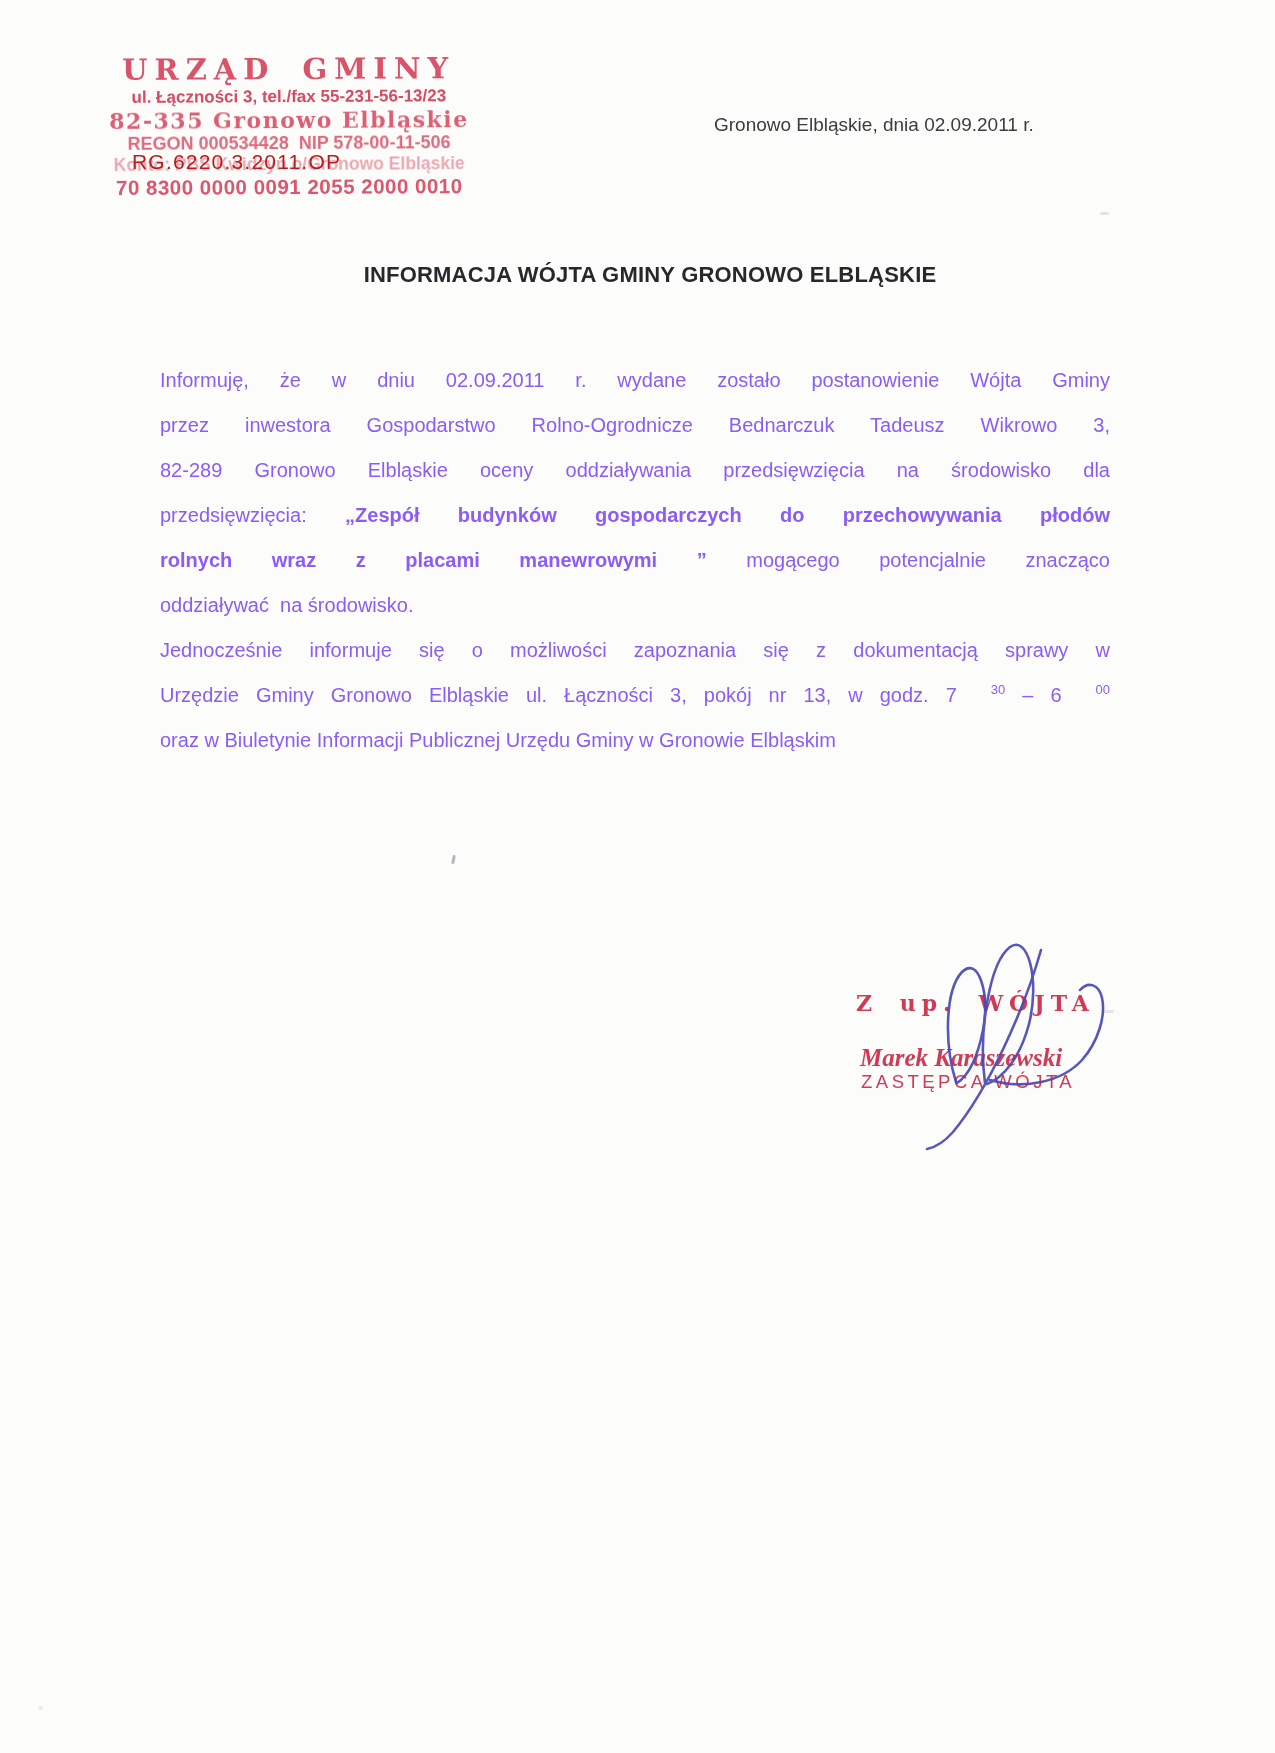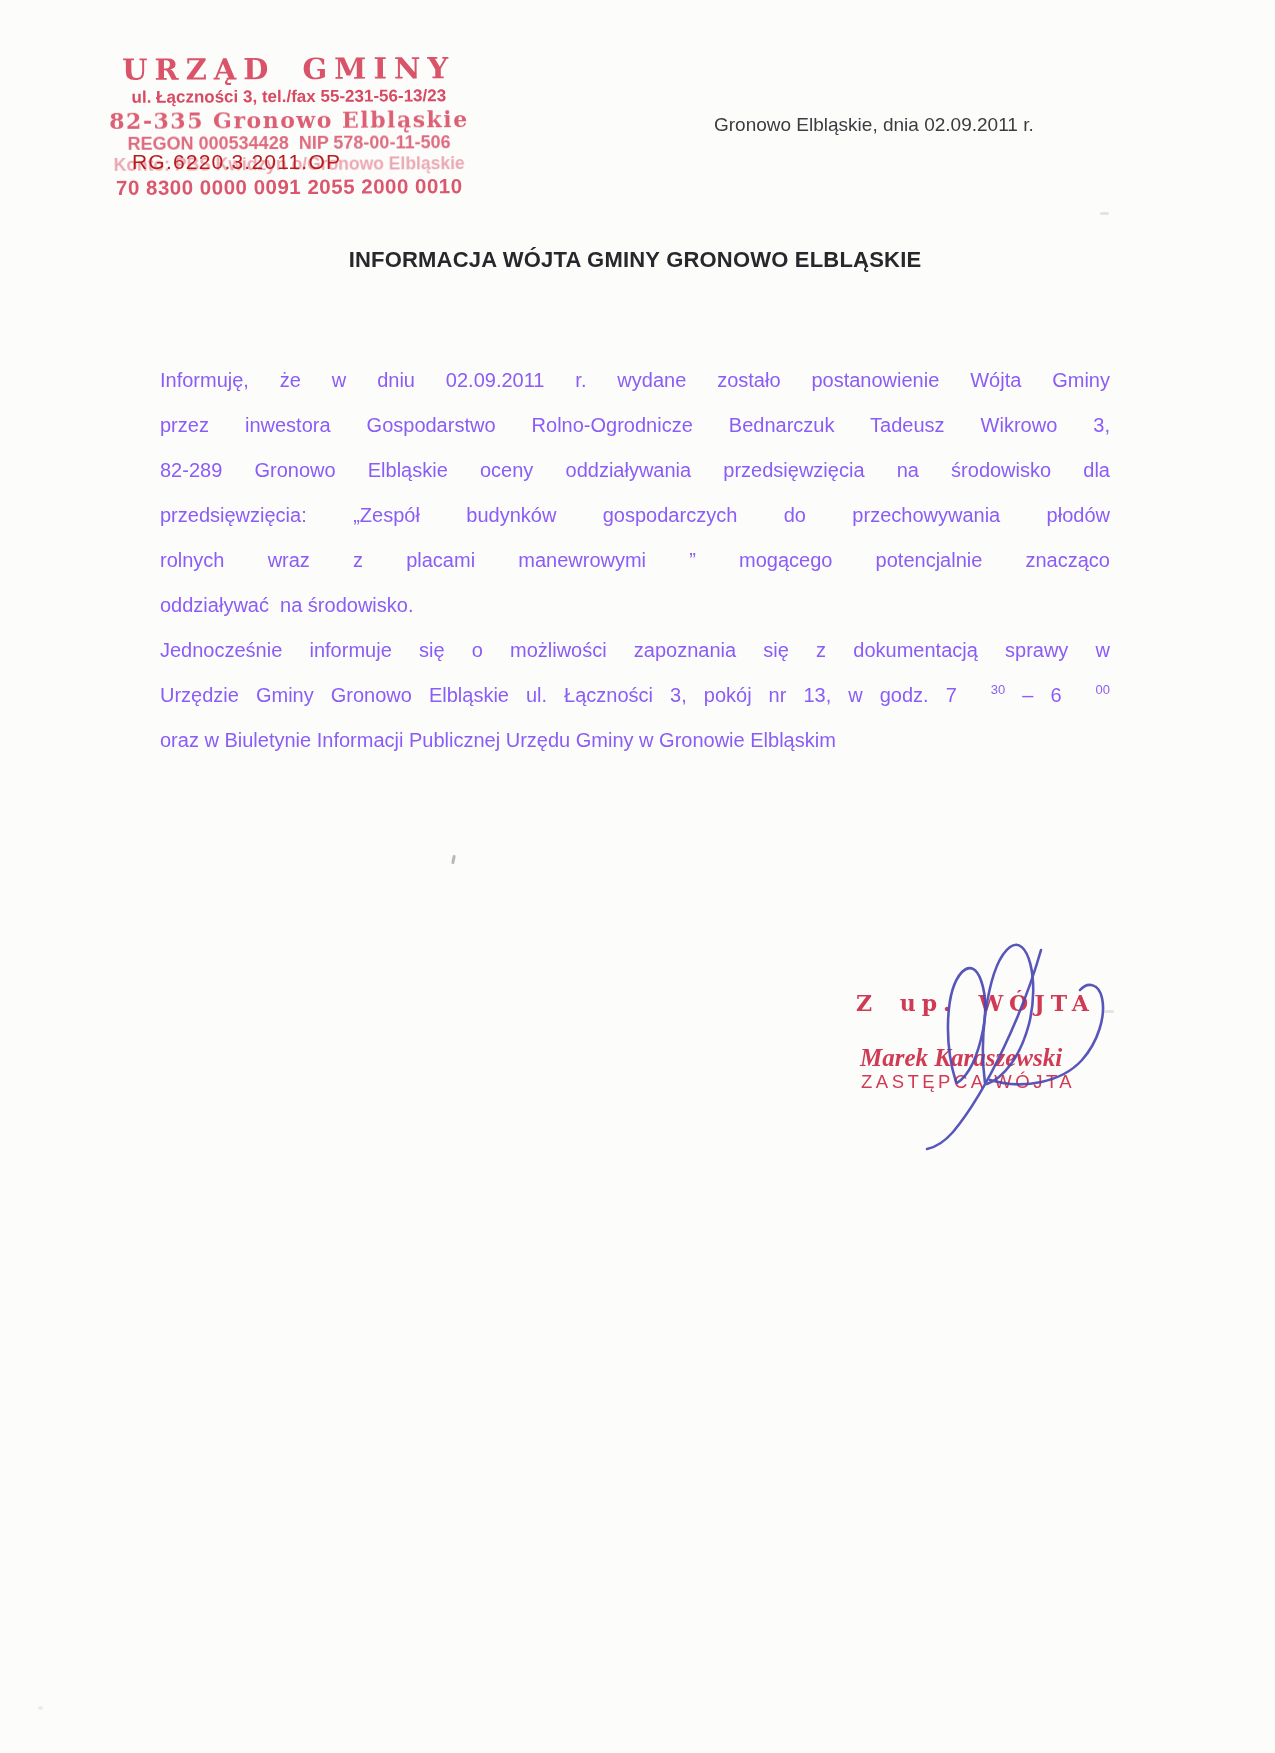--- a/index.html
+++ b/index.html
@@ -58,21 +58,21 @@
     font-size: 19px;
     color: #3c3c40;
     white-space: nowrap;
   }
 
   .doc-title {
     position: absolute;
     left: 160px;
     top: 247px;
     width: 950px;
-    margin: 0;
+    margin: 15px;
     text-align: center;
     font-size: 22px;
     font-weight: 700;
     color: #28282c;
     letter-spacing: .2px;
   }
 
   
   .body-text {
     position: absolute;
@@ -83,21 +83,21 @@
     color: #8b5cf6;
   }
   .jline {
     line-height: 45px;
     height: 45px;
     text-align: justify;
     text-align-last: justify;
     overflow: visible;
   }
   .jline.last { text-align-last: left; }
-  .b { font-weight: 400; }
+  .b { font-weight: 700; }
   .sup { font-size: 13px; position: relative; top: -8px; letter-spacing: 0; padding-left: 34px; }
 
   
   .sig-zup {
     position: absolute;
     left: 856px;
     top: 990px;
     font-family: "DejaVu Serif", serif;
     font-size: 22px;
     font-weight: 600;

